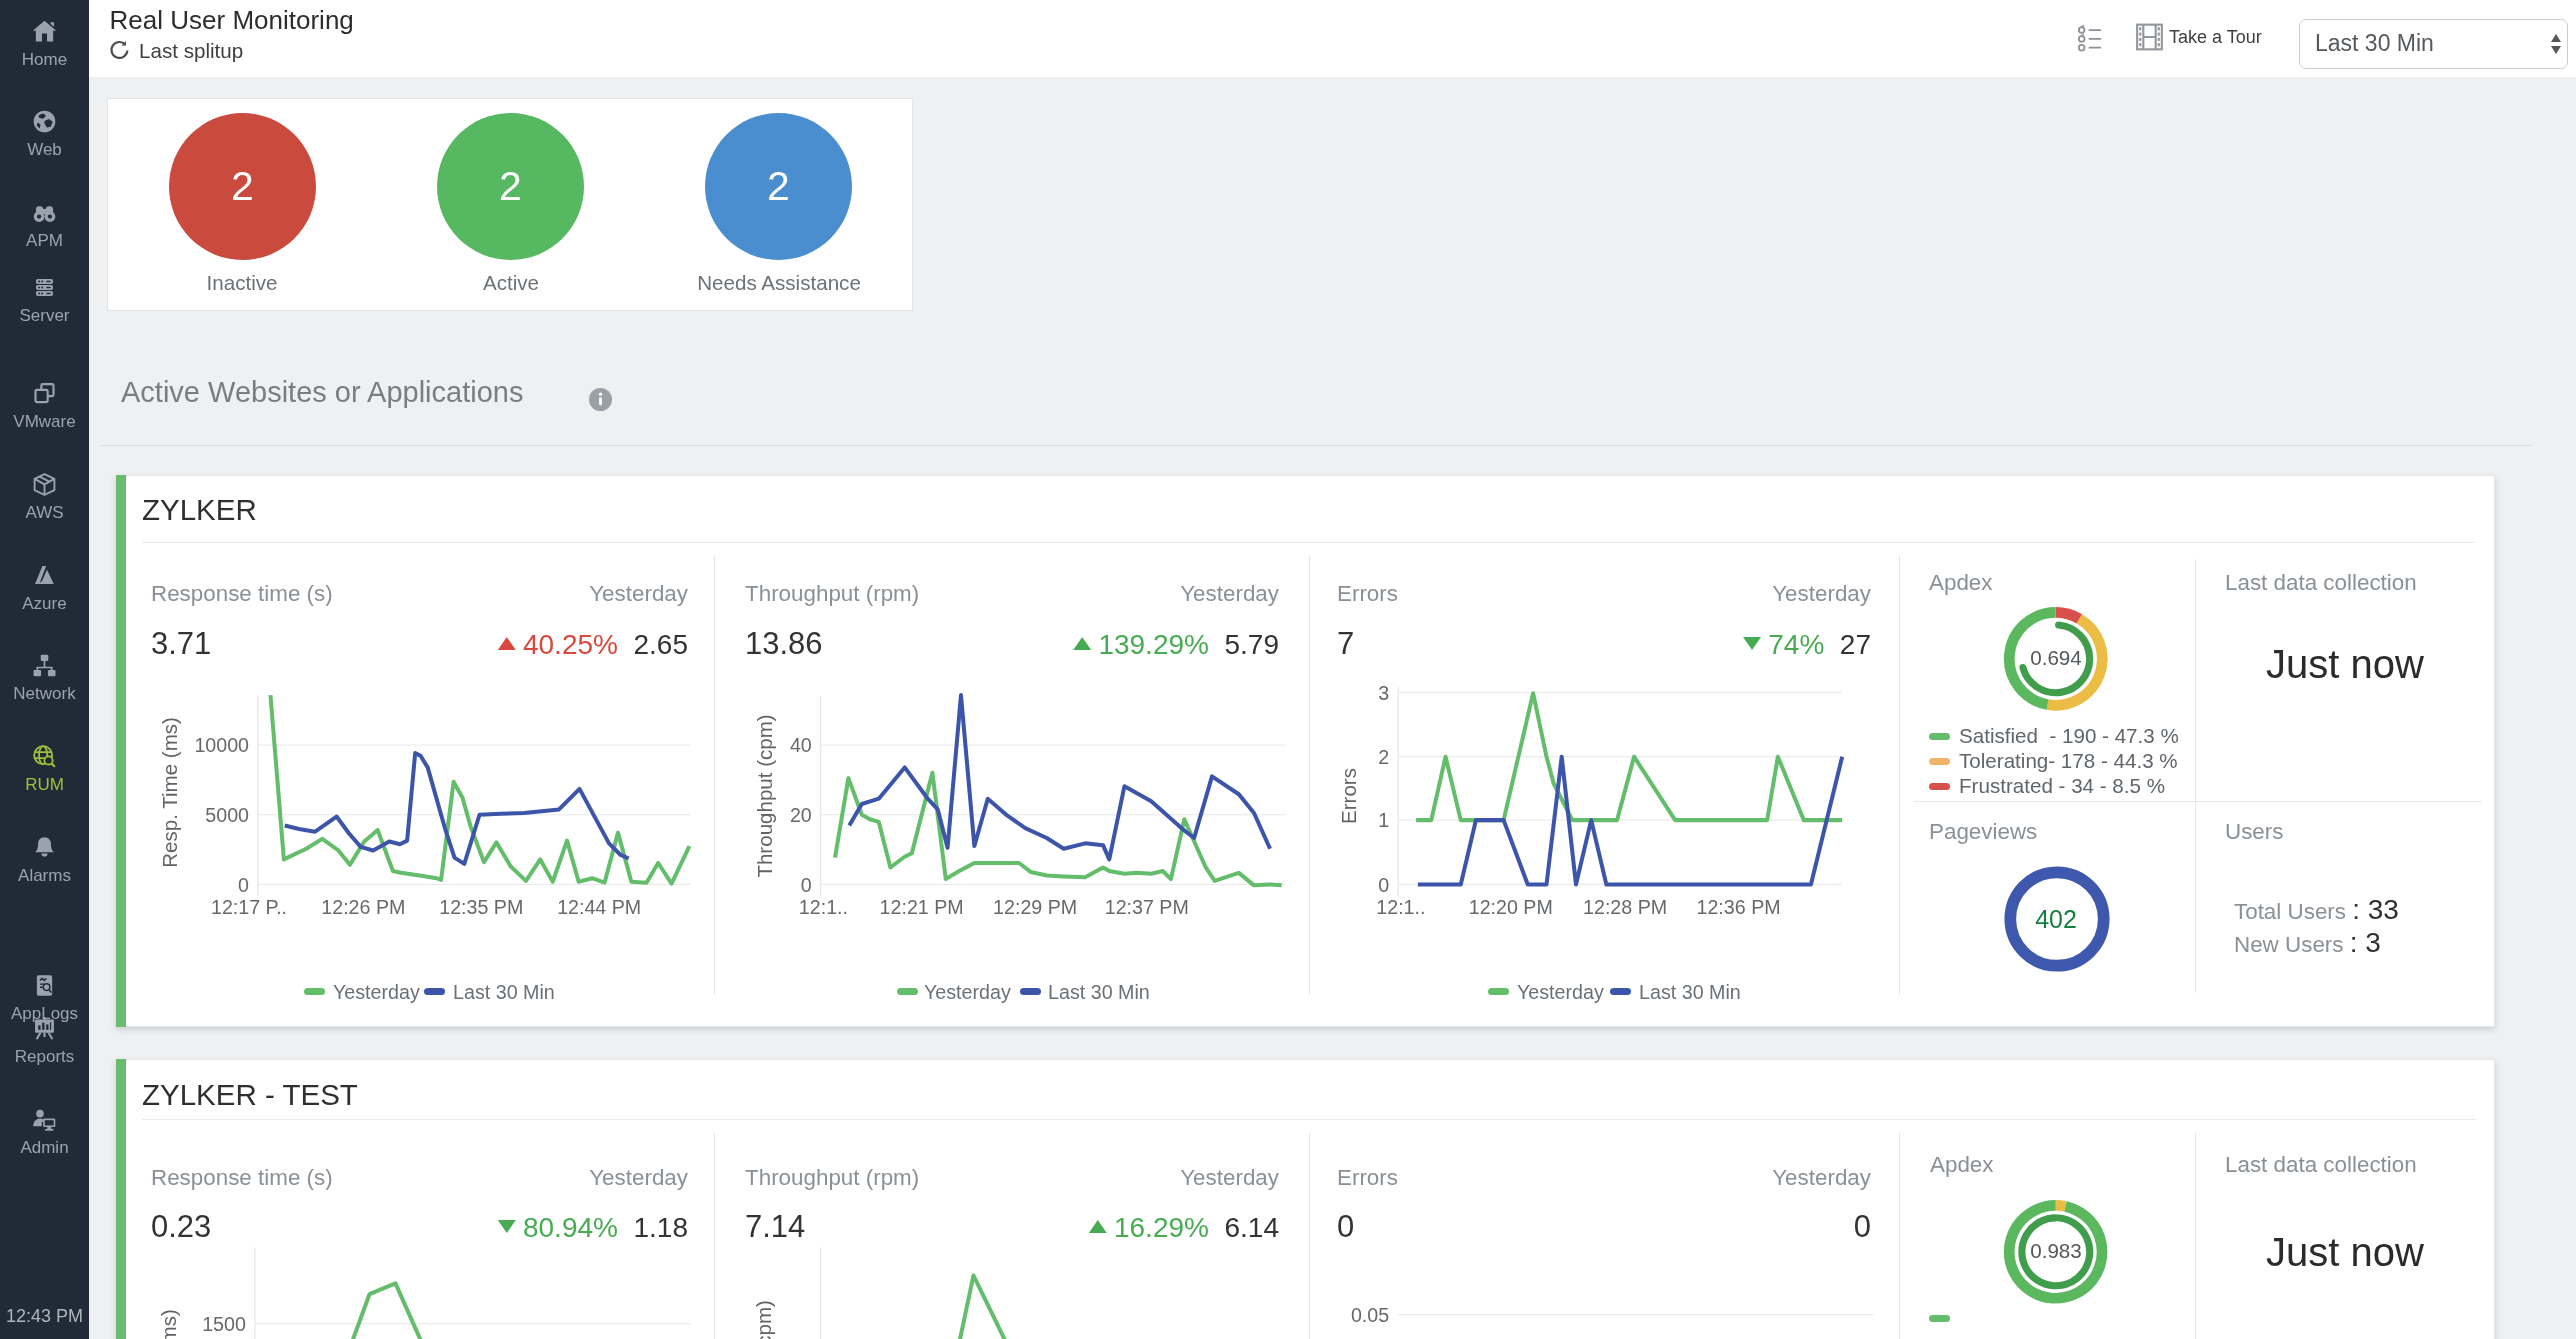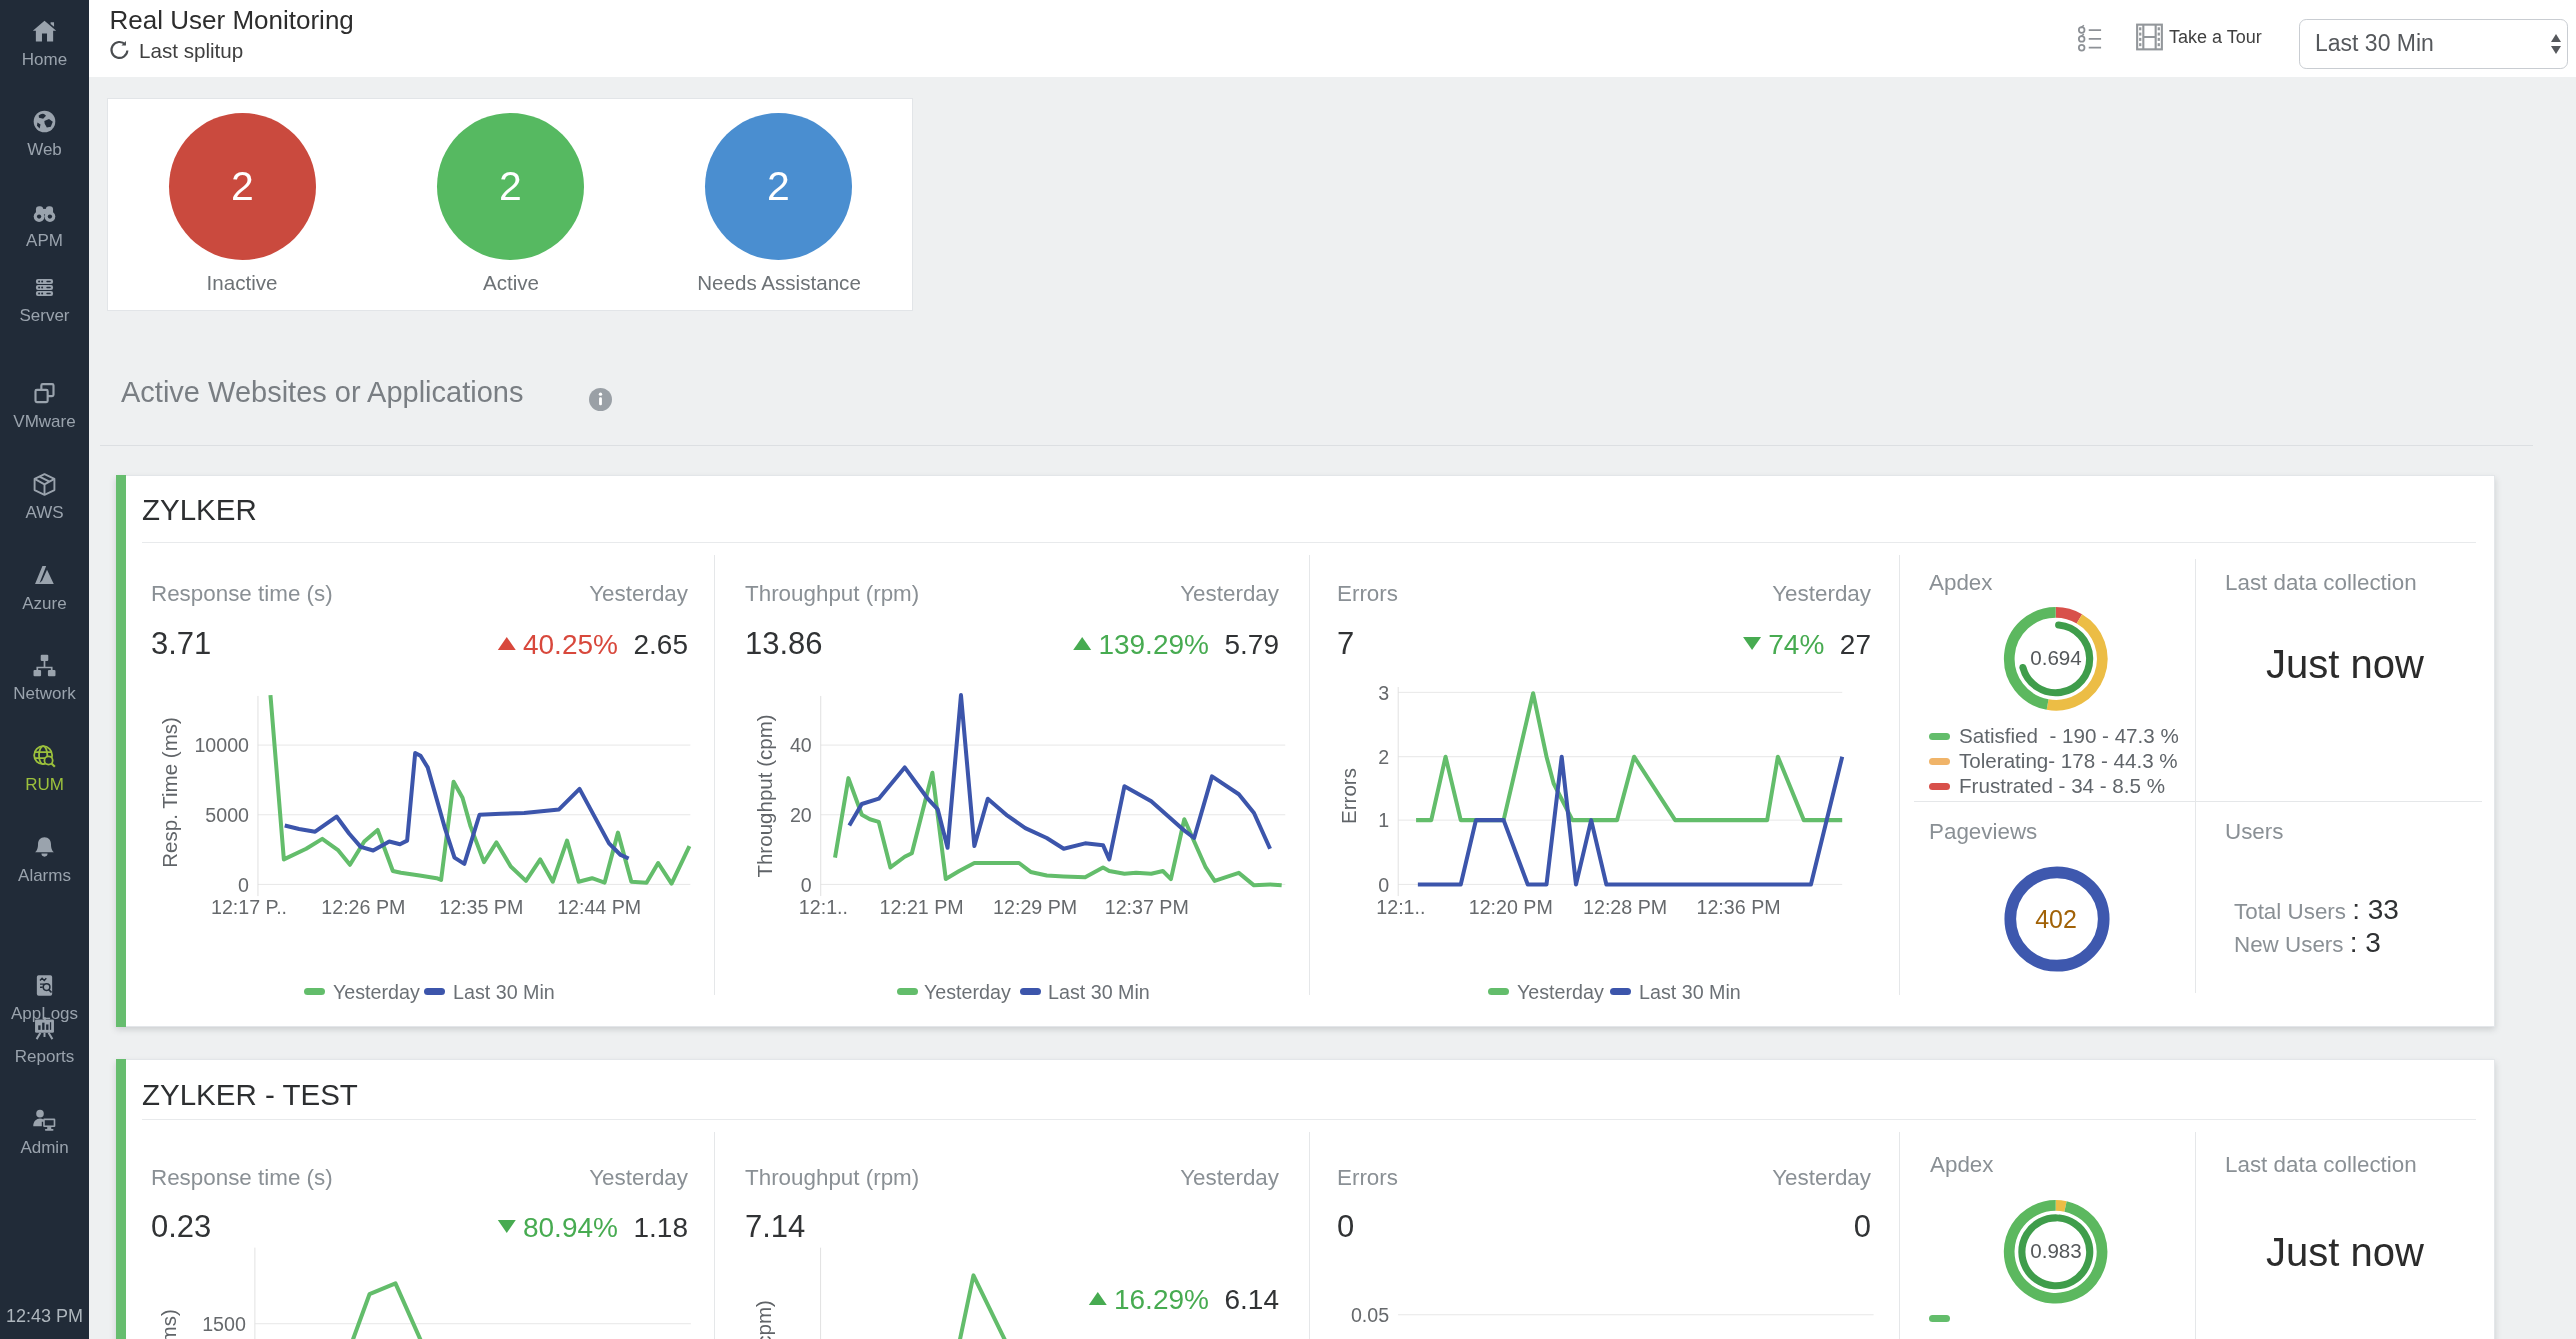--- a/index.html
+++ b/index.html
@@ -326,21 +326,21 @@
 <div class="dash dg" style="left:1929px;top:733px;z-index:6"></div>
     <div class="aleg" style="left:1959px;top:724px;z-index:6">Satisfied&nbsp; - 190 - 47.3 %</div>
 <div class="dash dy" style="left:1929px;top:758px;z-index:6"></div>
     <div class="aleg" style="left:1959px;top:749px;z-index:6">Tolerating- 178 - 44.3 %</div>
 <div class="dash dr" style="left:1929px;top:783px;z-index:6"></div>
     <div class="aleg" style="left:1959px;top:774px;z-index:6">Frustrated - 34 - 8.5 %</div>
 <div class="plab" style="left:1929px;top:819px;z-index:6">Pageviews</div>
 <svg class="abs" style="left:2004px;top:866px;z-index:6" width="106" height="106" viewBox="0 0 118 118">
       <circle cx="59" cy="59" r="52" fill="none" stroke="#3e58ae" stroke-width="13"></circle>
     </svg>
-<div class="dtxt" style="left:2056px;top:905px;font-size:25px;color:#a16207;z-index:7">402</div>
+<div class="dtxt" style="left:2056px;top:905px;font-size:25px;color:#15803d;z-index:7">402</div>
 <div class="abs" style="left:2345px;top:642px;font-size:40px;color:#2b2b2b;transform:translateX(-50%);z-index:6">Just now</div>
 <div class="plab" style="left:2225px;top:819px;z-index:6">Users</div>
 <div class="abs" style="left:2234px;top:894px;z-index:6"><span class="ulab">Total Users&nbsp;</span><span class="uval">: 33</span></div>
 <div class="abs" style="left:2234px;top:927px;z-index:6"><span class="ulab">New Users&nbsp;</span><span class="uval">: 3</span></div>
 <div class="bigcard" style="left:116px;top:1059px;width:2379px;height:358px"></div>
 <div class="gstrip" style="left:116px;top:1059px;height:281px"></div>
 <div class="abs" style="left:142px;top:1078px;font-size:29.5px;color:#2d2f31;z-index:6">ZYLKER - TEST</div>
 <div class="hsep" style="left:142px;top:1119px;width:2334px;z-index:6"></div>
 <div class="vsep" style="left:714px;top:1132px;height:208px;z-index:6"></div>
 <div class="vsep" style="left:1309px;top:1132px;height:208px;z-index:6"></div>
@@ -350,21 +350,21 @@
 <div class="pyest" style="left:688px;top:1165px;z-index:6">Yesterday</div>
 <div class="plab" style="left:745px;top:1165px;z-index:6">Throughput (rpm)</div>
 <div class="pyest" style="left:1279px;top:1165px;z-index:6">Yesterday</div>
 <div class="plab" style="left:1337px;top:1165px;z-index:6">Errors</div>
 <div class="pyest" style="left:1871px;top:1165px;z-index:6">Yesterday</div>
 <div class="plab" style="left:1930px;top:1152px;z-index:6">Apdex</div>
 <div class="plab" style="left:2225px;top:1152px;z-index:6">Last data collection</div>
 <div class="bignum" style="left:151px;top:1209px;z-index:6">0.23</div>
 <div class="delta" style="left:688px;top:1212px;z-index:6"><span class="tri tdg"></span><span class="dgrn">80.94%</span>&nbsp; 1.18</div>
 <div class="bignum" style="left:745px;top:1209px;z-index:6">7.14</div>
-<div class="delta" style="left:1279px;top:1284px;z-index:6"><span class="tri tug"></span><span class="dgrn">16.29%</span>&nbsp; 6.14</div>
+<div class="delta" style="left:1279px;top:1212px;z-index:6"><span class="tri tug"></span><span class="dgrn">16.29%</span>&nbsp; 6.14</div>
 <div class="bignum" style="left:1337px;top:1209px;z-index:6">0</div>
 <div class="bignum" style="left:1871px;top:1209px;transform:translateX(-100%);z-index:6">0</div>
 <svg class="abs" style="left:143px;top:1243px;z-index:6" width="564" height="97" viewBox="0 0 630 108">
 <line x1="125" y1="5" x2="125" y2="108" stroke="#dddddd"></line>
 <line x1="125" y1="90" x2="612" y2="90" stroke="#e4e4e4"></line>
 <text x="115" y="98" font-size="22" fill="#66696c" text-anchor="end">1500</text>
 <text x="37" y="158" font-size="23" fill="#606468" text-anchor="middle" transform="rotate(-90 37 158)">Resp. Time (ms)</text>
 <polyline fill="none" stroke="#63bd6b" stroke-width="4.5" stroke-linejoin="round" points="230,120 253,57 282,45 322,135"></polyline>
 </svg>
 <svg class="abs" style="left:716px;top:1243px;z-index:6" width="590" height="97" viewBox="0 0 660 108">

